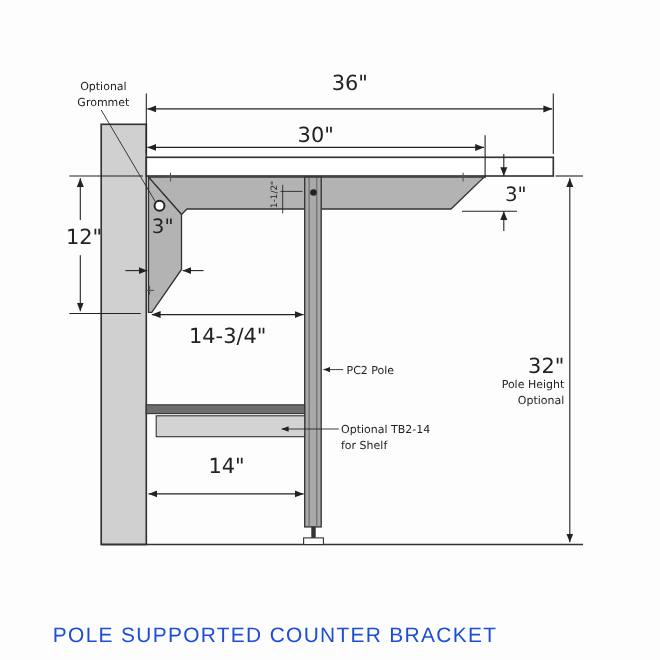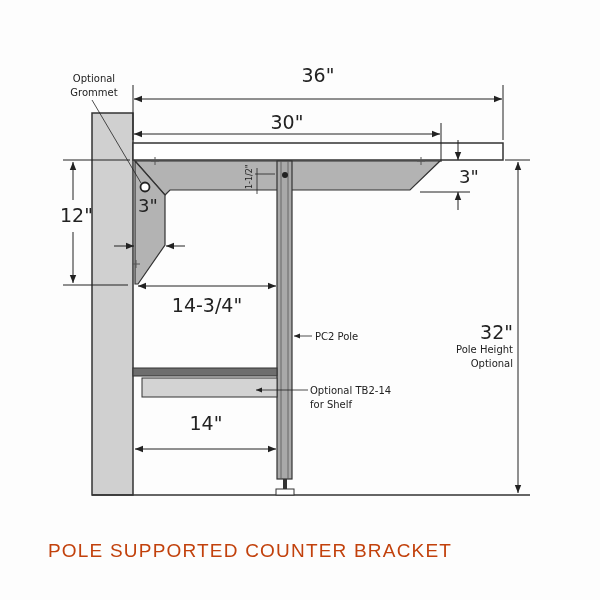--- a/index.html
+++ b/index.html
@@ -1,19 +1,19 @@
 <!DOCTYPE html>
 <html><head>
 <meta charset="utf-8">
 <style>
   html,body{margin:0;padding:0;background:#fdfdfd;}
   body{width:600px;height:600px;overflow:hidden;position:relative;font-family:"Liberation Sans",sans-serif;}
   svg{position:absolute;left:0;top:0;}
   .lbl{font-family:"DejaVu Sans",sans-serif;fill:#222;}
-  .caption{position:absolute;left:48px;top:540px;font-family:"Liberation Sans",sans-serif;font-size:19px;letter-spacing:1.2px;color:#c2410c;}
+  .caption{position:absolute;left:48px;top:568px;font-family:"Liberation Sans",sans-serif;font-size:19px;letter-spacing:1.2px;color:#1d4ed8;}
 </style>
 </head>
 <body>
 
 <svg width="600" height="600" viewBox="0 0 600 600">
   <defs>
     <marker id="arr" viewBox="0 0 10 10" refX="10" refY="5" markerWidth="8" markerHeight="8" orient="auto-start-reverse">
       <path d="M0,1 L10,5 L0,9 z" fill="#222"></path>
     </marker>
   </defs>

